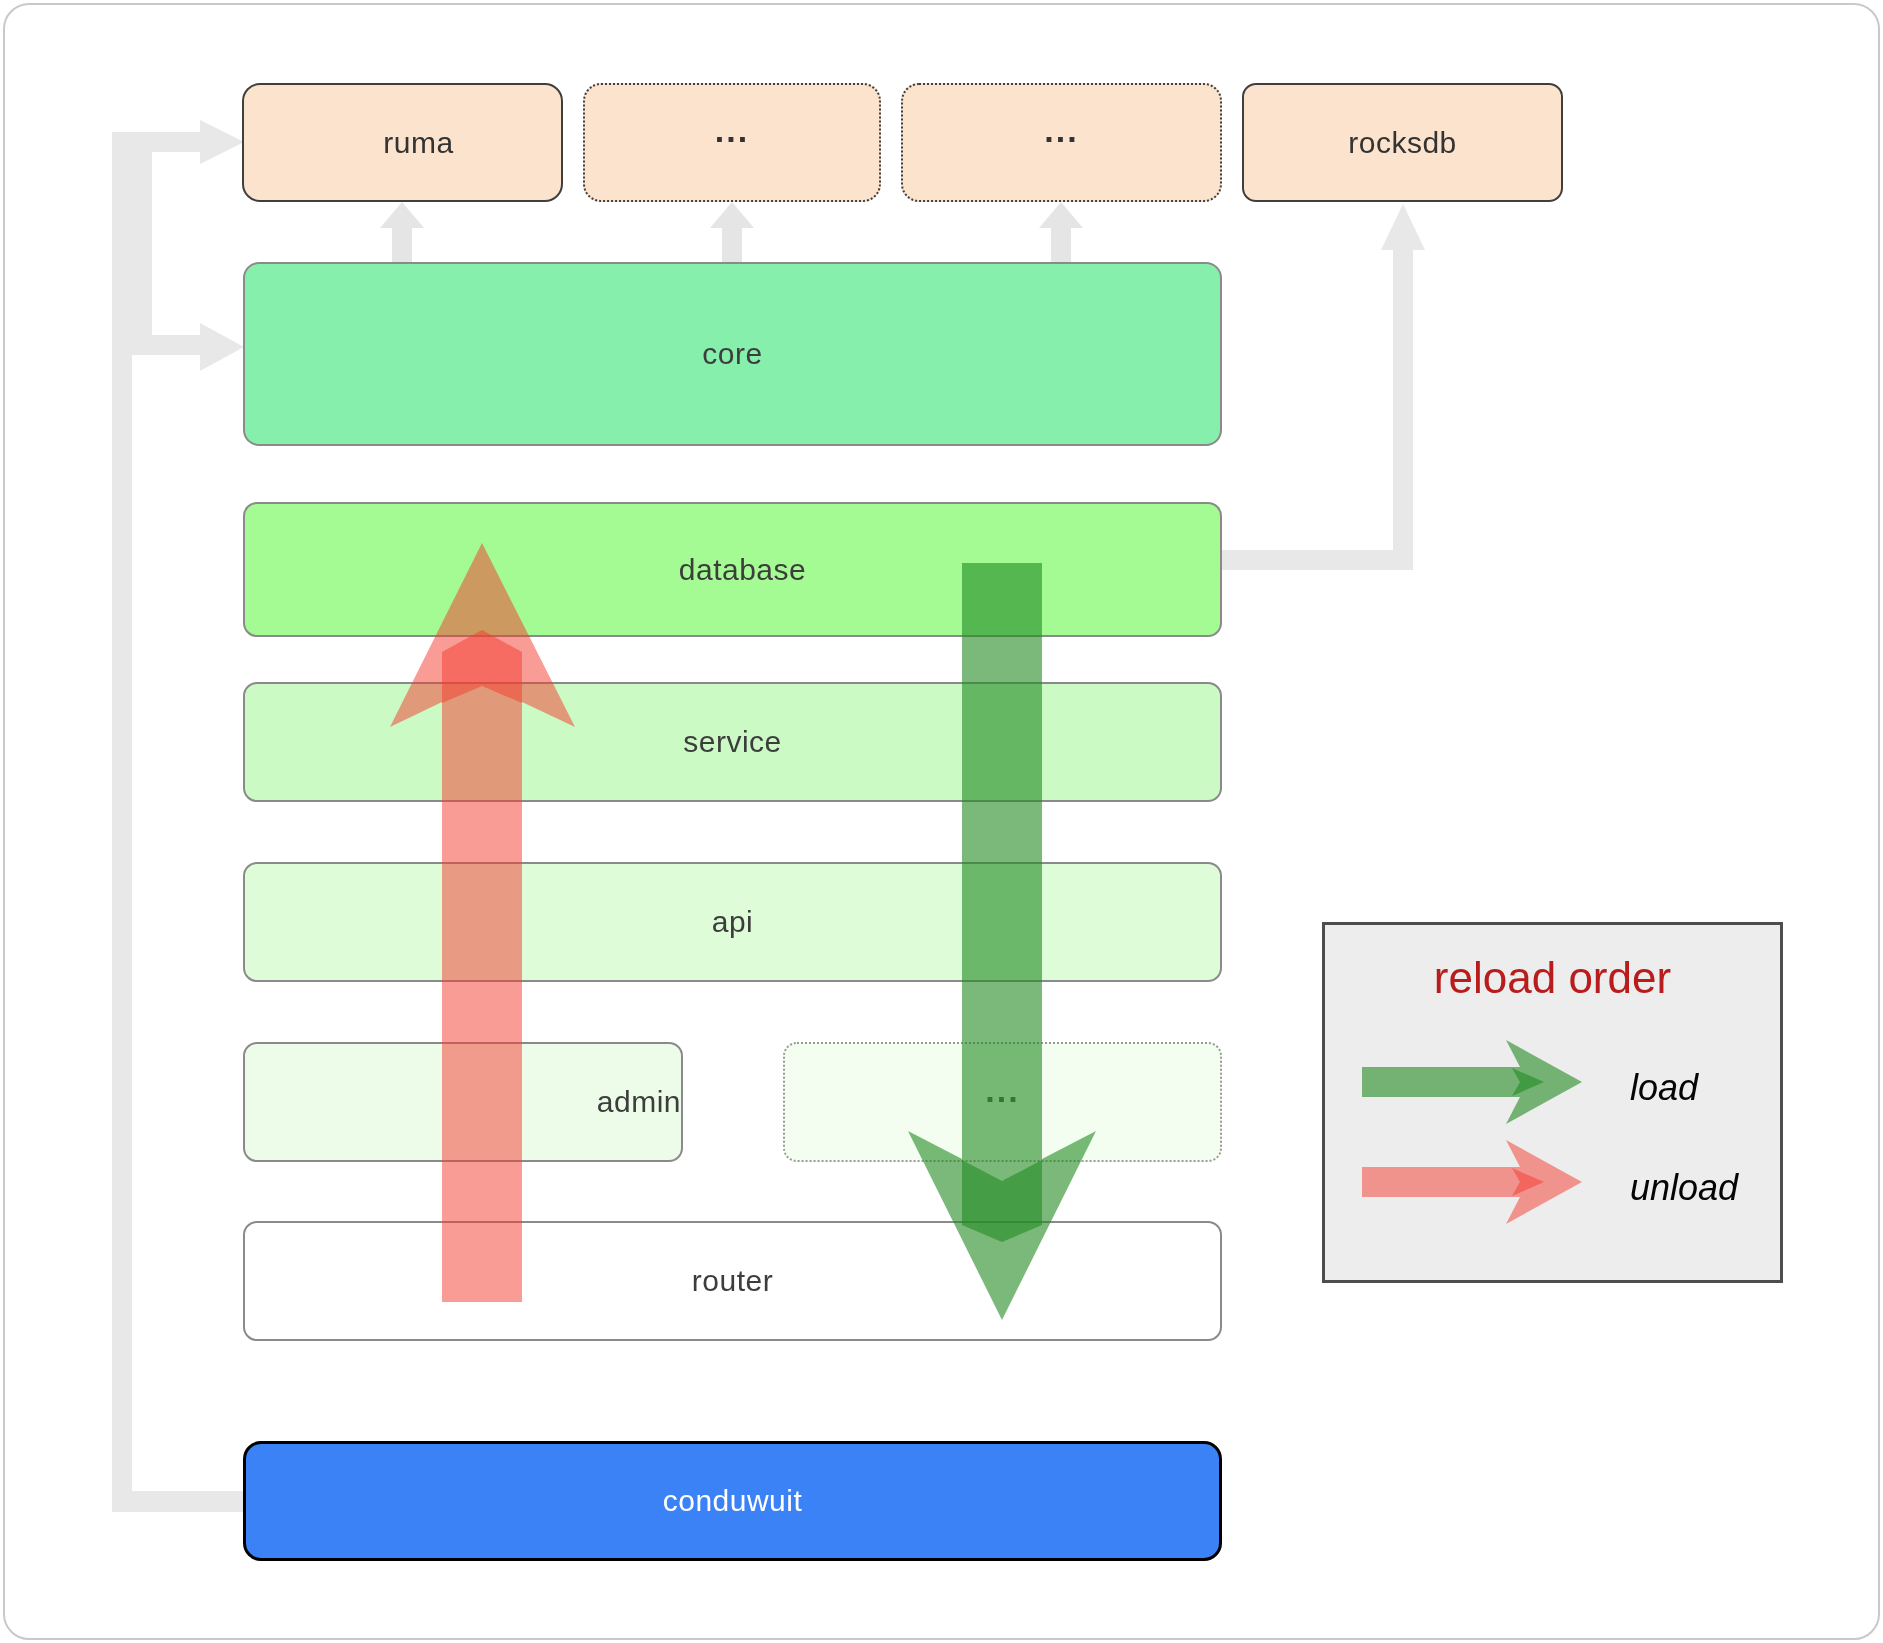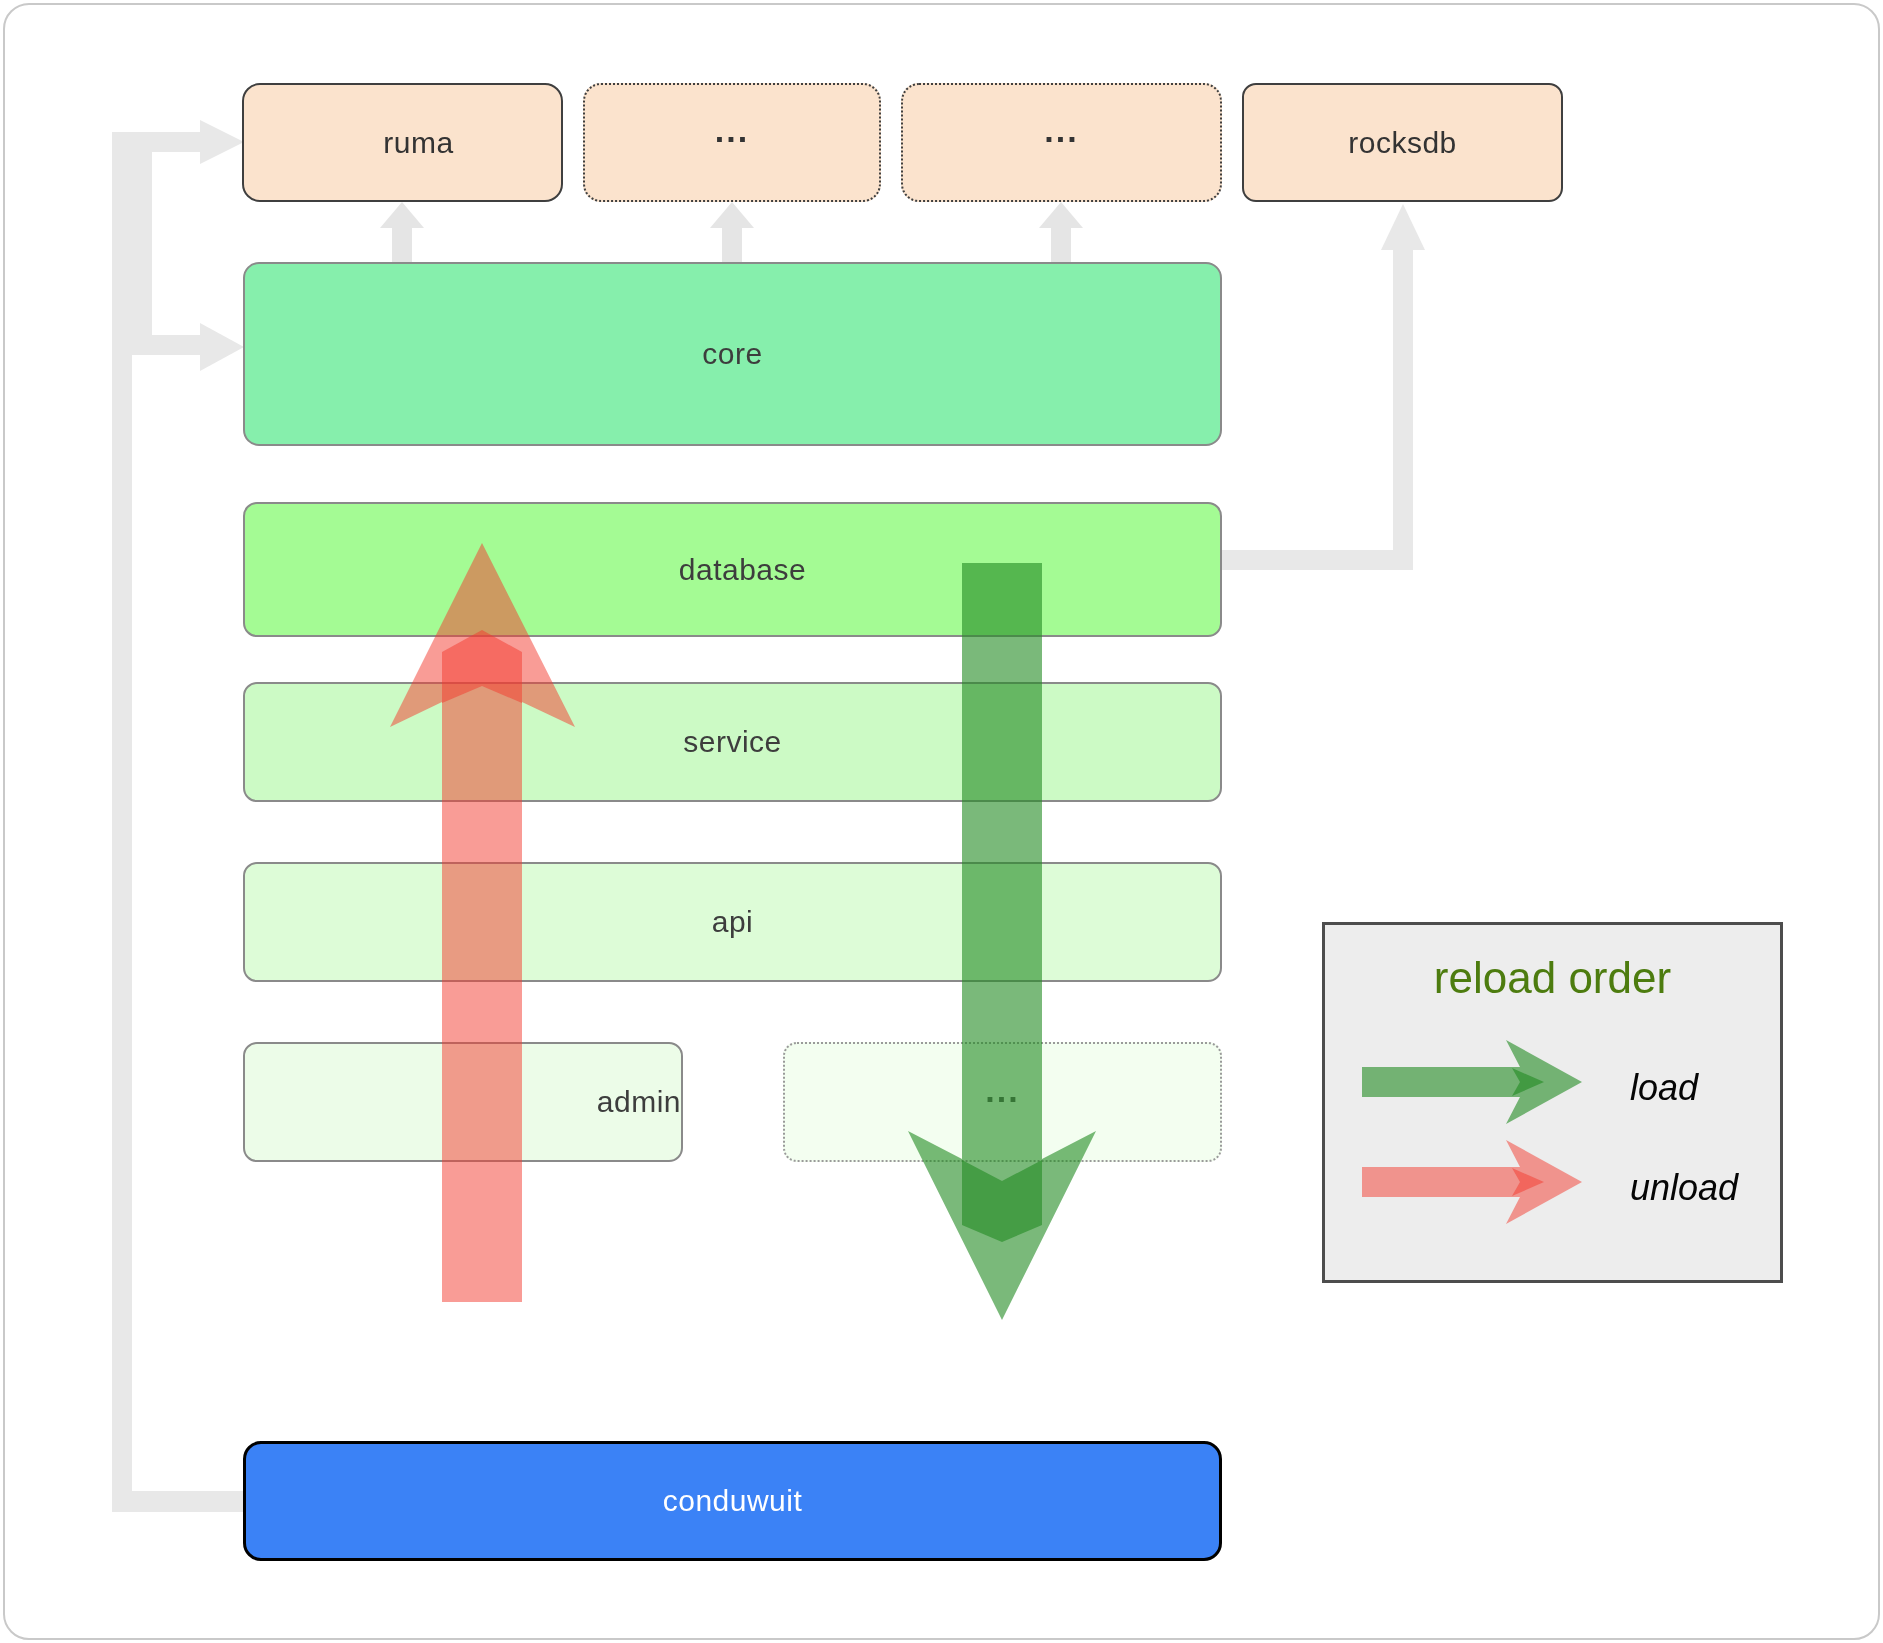--- a/index.html
+++ b/index.html
@@ -11,21 +11,21 @@
   #under{z-index:1;} #boxes{position:absolute;left:0;top:0;z-index:2;width:100%;height:100%;}
   #over{z-index:3;}
   .box{position:absolute;display:flex;align-items:center;justify-content:center;
        box-sizing:border-box;}
   .box .lbl{font-size:30px;color:#3d3d3d;letter-spacing:.5px;}
   .box .lbl.dots{font-weight:bold;font-size:34px;transform:translateY(-30%);letter-spacing:2px;}
   .box.dark .lbl{color:#ffffff;font-weight:500;}
   #legend{position:absolute;left:1322px;top:922px;width:461px;height:361px;
           background:#ededed;border:3px solid #4d4d4d;box-sizing:border-box;z-index:2;}
   #legend .ltitle{position:absolute;top:28px;left:0;width:100%;text-align:center;
-                  font-size:44px;color:#4d7c0f;}
+                  font-size:44px;color:#b91c1c;}
   #legend .litem{position:absolute;font-size:36px;color:#050505;font-style:italic;}
   #legend .litem.load{left:305px;top:142px;}
   #legend .litem.unload{left:305px;top:242px;}
 </style>
 </head>
 <body>
 
 <div id="canvas">
   <div id="frame"></div>
 
@@ -78,20 +78,23 @@
       </div>
       <div class="box" style="left: 243px; top: 862px; width: 979px; height: 120px; background: rgb(221, 252, 215); border: 2px solid rgb(138, 138, 138); border-radius: 14px;">
         <span class="lbl" style="color: rgb(61, 61, 61);">api</span>
       </div>
       <div class="box" style="left: 243px; top: 1042px; width: 440px; height: 120px; background: rgb(236, 252, 232); border: 2px solid rgb(138, 138, 138); border-radius: 14px; justify-content: flex-end;">
         <span class="lbl" style="color: rgb(61, 61, 61);">admin</span>
       </div>
       <div class="box" style="left: 783px; top: 1042px; width: 439px; height: 120px; background: rgb(243, 254, 240); border: 2px dotted rgb(154, 154, 154); border-radius: 14px;">
         <span class="lbl dots" style="color: rgb(85, 85, 85);">...</span>
       </div>
+      <div class="box" style="left: 243px; top: 1221px; width: 979px; height: 120px; background: rgb(255, 255, 255); border: 2px solid rgb(138, 138, 138); border-radius: 14px;">
+        <span class="lbl" style="color: rgb(61, 61, 61);">router</span>
+      </div>
       <div class="box dark" style="left: 243px; top: 1441px; width: 979px; height: 120px; background: #3b82f6; border: 3px solid rgb(0, 0, 0); border-radius: 18px;">
         <span class="lbl" style="color: rgb(255, 255, 255);">conduwuit</span>
       </div>
     </div>
 
   <div id="legend">
     <div class="ltitle">reload order</div>
     <div class="litem load">load</div>
     <div class="litem unload">unload</div>
   </div>

